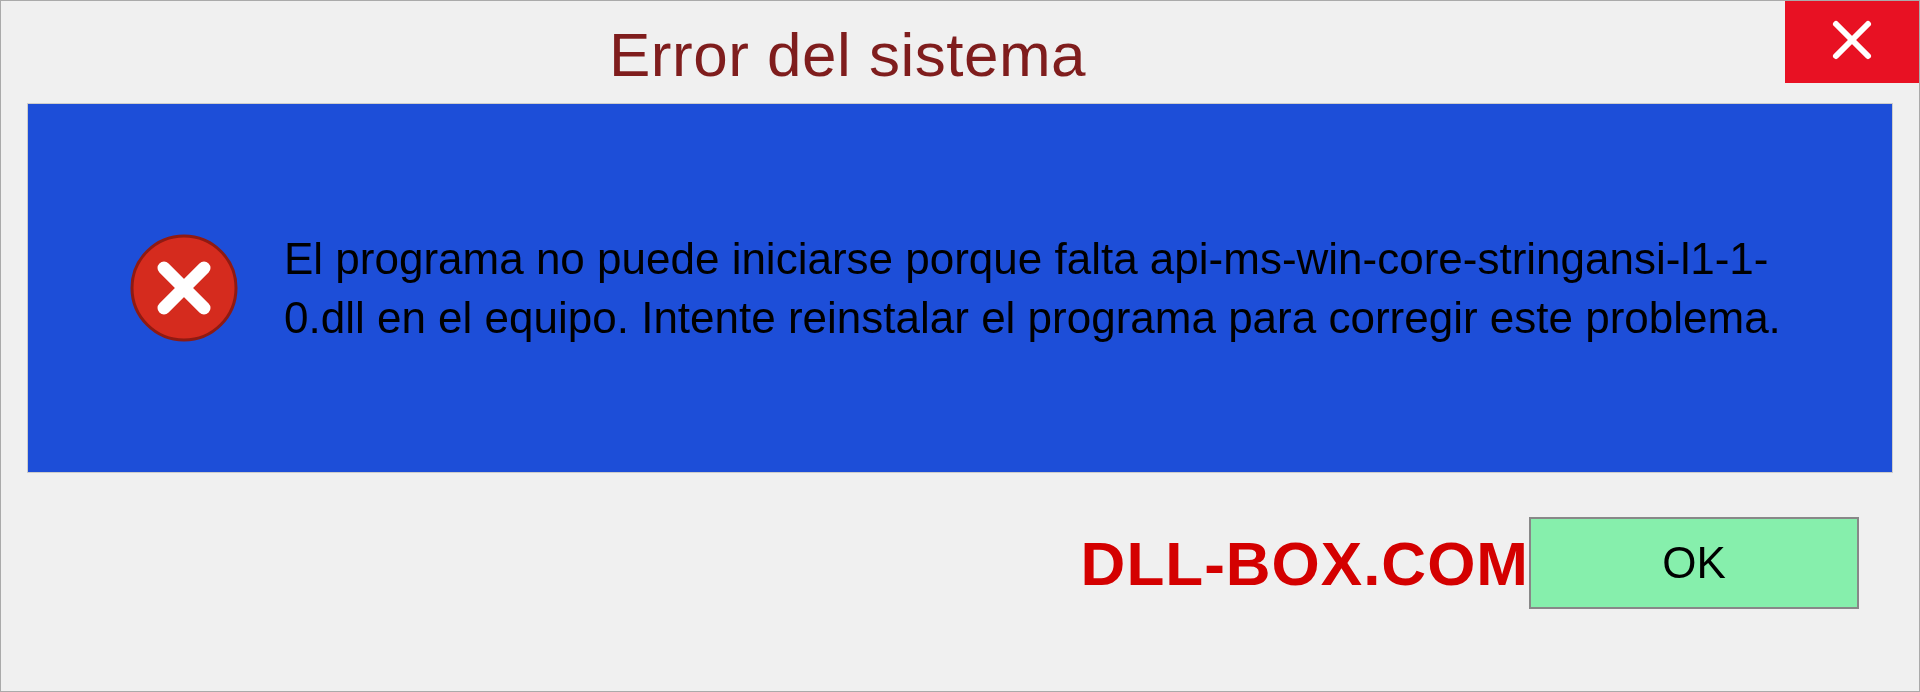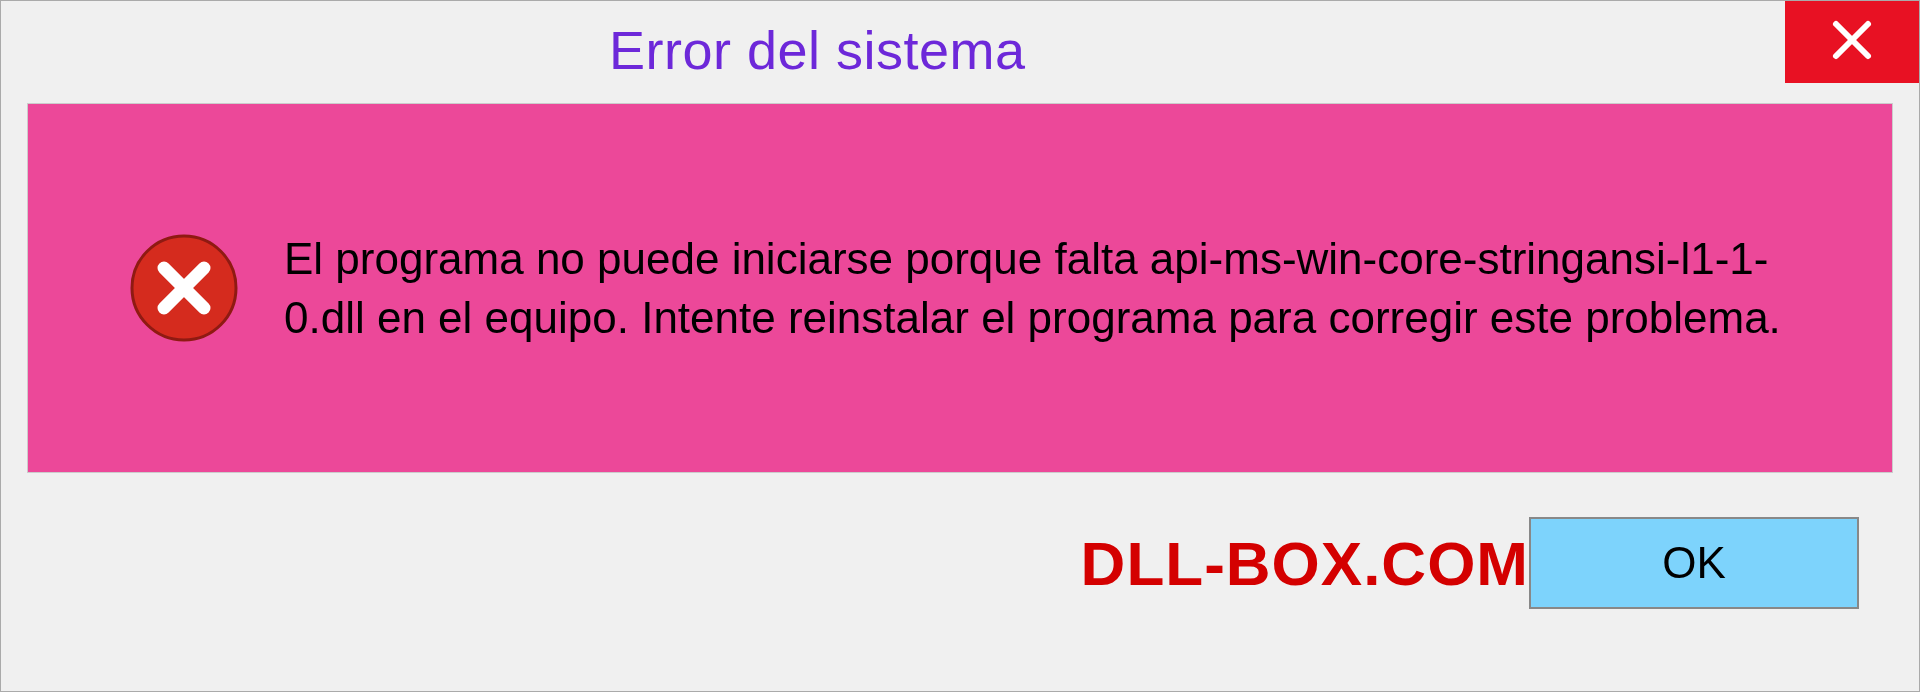--- a/index.html
+++ b/index.html
@@ -23,43 +23,43 @@
       flex-direction: column;
     }
     .titlebar {
       display: flex;
       align-items: flex-start;
       justify-content: space-between;
       padding: 0 0 0 0;
       height: 98px;
     }
     .title-text {
-      font-size: 54px;
-      color: #6d28d9;
+      font-size: 62px;
+      color: #7f1d1d;
       font-weight: 400;
       padding: 18px 0 0 608px;
       letter-spacing: 0.5px;
     }
     .close-button {
       width: 134px;
       height: 82px;
       background: #e81123;
       display: flex;
       align-items: center;
       justify-content: center;
       cursor: pointer;
       margin-right: 0;
     }
     .close-button svg {
       width: 48px;
       height: 48px;
     }
     .content-panel {
       margin: 4px 26px 0 26px;
-      background: #ec4899;
+      background: #1d4ed8;
       border: 1px solid #ccc;
       flex: 1;
       display: flex;
       align-items: center;
       padding: 40px 80px 40px 100px;
       max-height: 370px;
     }
     .error-icon {
       flex-shrink: 0;
       width: 112px;
@@ -87,21 +87,21 @@
       font-size: 62px;
       font-weight: 700;
       color: #d40000;
       letter-spacing: 1px;
       font-family: Arial, sans-serif;
       padding-left: 630px;
     }
     .ok-button {
       width: 330px;
       height: 92px;
-      background: #7dd3fc;
+      background: #86efac;
       border: 2px solid #888;
       font-size: 44px;
       color: #000;
       cursor: pointer;
       display: flex;
       align-items: center;
       justify-content: center;
       font-family: "Segoe UI", Tahoma, Arial, sans-serif;
       margin-right: 20px;
     }

